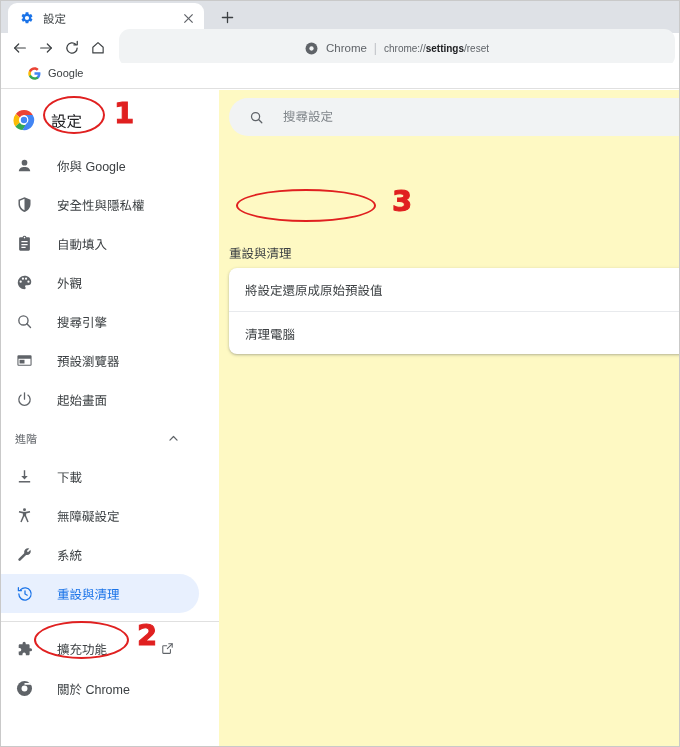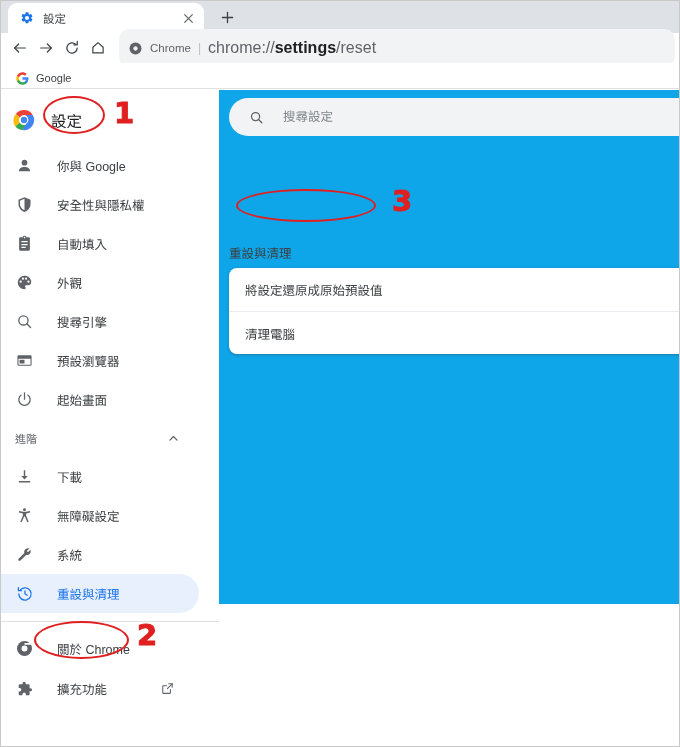--- a/index.html
+++ b/index.html
@@ -87,55 +87,56 @@
   .omnibox {
     margin-left: 8px;
     flex: 1 1 auto;
     height: 38px;
     background: #f1f3f4;
     border-radius: 11px;
     display: flex;
     align-items: center;
     padding: 0 10px;
     overflow: hidden;
+    justify-content: center;
   }
   .omni-icon {
     width: 13px; height: 13px;
     flex: 0 0 13px;
     display: flex; align-items: center; justify-content: center;
     color: #5f6368;
   }
   .omni-chip {
     margin-left: 8px;
     font-size: 11.5px;
     color: #5f6368;
     white-space: nowrap;
   }
   .omni-sep {
     margin: 0 7px;
     color: #bdc1c6;
     font-size: 12px;
   }
   .omni-url {
-    font-size: 16px;
+    font-size: 10px;
     color: #5f6368;
     white-space: nowrap;
   }
   .omni-url b { color: #202124; font-weight: bold; }
 
   
   .bookmarks {
     position: absolute;
     top: 62px; left: 0;
     width: 680px; height: 26px;
     background: #ffffff;
     border-bottom: 1px solid #e0e0e0;
     display: flex;
-    align-items: flex-end;
-    padding-left: 8px;
+    align-items: flex-start;
+    padding-left: 20px;
   }
   .bm-item {
     display: flex;
     align-items: center;
     height: 20px;
     padding: 0 6px;
     border-radius: 4px;
   }
   .bm-icon {
     width: 14px; height: 14px;
@@ -246,22 +247,22 @@
     right: 24px;
     width: 15px; height: 15px;
     display: flex; align-items: center; justify-content: center;
     color: #5f6368;
   }
 
   
   .content {
     position: absolute;
     top: 0; left: 218px;
-    width: 462px; height: 514px;
-    background: #0ea5e9;
+    width: 462px; height: 658px;
+    background: #fef9c3;
   }
   .searchbar-wrap {
     position: absolute;
     top: 8px; left: 10px;
     width: 470px; height: 38px;
   }
   .searchbar {
     width: 470px; height: 38px;
     background: #f1f3f4;
     border-radius: 19px;
@@ -551,45 +552,45 @@
               <polyline points="12,7.8 12,12 15,13.6"></polyline>
             </svg>
           </span>
           <span class="nav-label">重設與清理</span>
         </div>
 
         <div class="nav-divider"></div>
 
         <div class="nav-ext">
           <span class="nav-icon">
-            <svg width="17" height="17" viewBox="0 0 24 24" fill="#5f6368">
-              <circle cx="12" cy="12" r="10.6"></circle>
-              <circle cx="12" cy="12" r="4.2" fill="#ffffff"></circle>
-              <path d="M12 6.6h9.6l-1.3-2.4H12z" fill="#ffffff"></path>
-            </svg>
-          </span>
-          <span class="nav-label">關於 Chrome</span>
-        </div>
-
-        <div class="nav-ext">
-          <span class="nav-icon">
             <svg width="17" height="17" viewBox="0 0 24 24" fill="currentColor">
               <path d="M20.5 11.5h-1.3V7.8c0-1-.8-1.8-1.8-1.8h-3.7V4.7a2.2 2.2 0 0 0-4.4 0V6H5.6c-1 0-1.8.8-1.8 1.8v3.5h1.3a2.4 2.4 0 0 1 0 4.8H3.8v3.5c0 1 .8 1.8 1.8 1.8h3.5v-1.3a2.4 2.4 0 0 1 4.8 0v1.3h3.5c1 0 1.8-.8 1.8-1.8v-3.7h1.3a2.2 2.2 0 0 0 0-4.4z"></path>
             </svg>
           </span>
           <span class="nav-label">擴充功能</span>
           <span class="nav-ext-out">
             <svg width="13" height="13" viewBox="0 0 16 16" stroke="#5f6368" stroke-width="1.3" fill="none" stroke-linecap="round" stroke-linejoin="round">
               <polyline points="9.5,2.2 13.8,2.2 13.8,6.5"></polyline>
               <line x1="13.8" y1="2.2" x2="7.8" y2="8.2"></line>
               <path d="M11.6 9.2v4.1a.7.7 0 0 1-.7.7H2.9a.7.7 0 0 1-.7-.7V5.3a.7.7 0 0 1 .7-.7H7"></path>
             </svg>
           </span>
         </div>
 
+        <div class="nav-ext">
+          <span class="nav-icon">
+            <svg width="17" height="17" viewBox="0 0 24 24" fill="#5f6368">
+              <circle cx="12" cy="12" r="10.6"></circle>
+              <circle cx="12" cy="12" r="4.2" fill="#ffffff"></circle>
+              <path d="M12 6.6h9.6l-1.3-2.4H12z" fill="#ffffff"></path>
+            </svg>
+          </span>
+          <span class="nav-label">關於 Chrome</span>
+        </div>
+
       </div>
     </div>
 
     <div class="content">
 
       <div class="searchbar-wrap">
         <div class="searchbar">
           <span class="search-icon">
             <svg width="15" height="15" viewBox="0 0 24 24" stroke="#5f6368" stroke-width="2" fill="none" stroke-linecap="round">
               <circle cx="10.5" cy="10.5" r="6.5"></circle>

